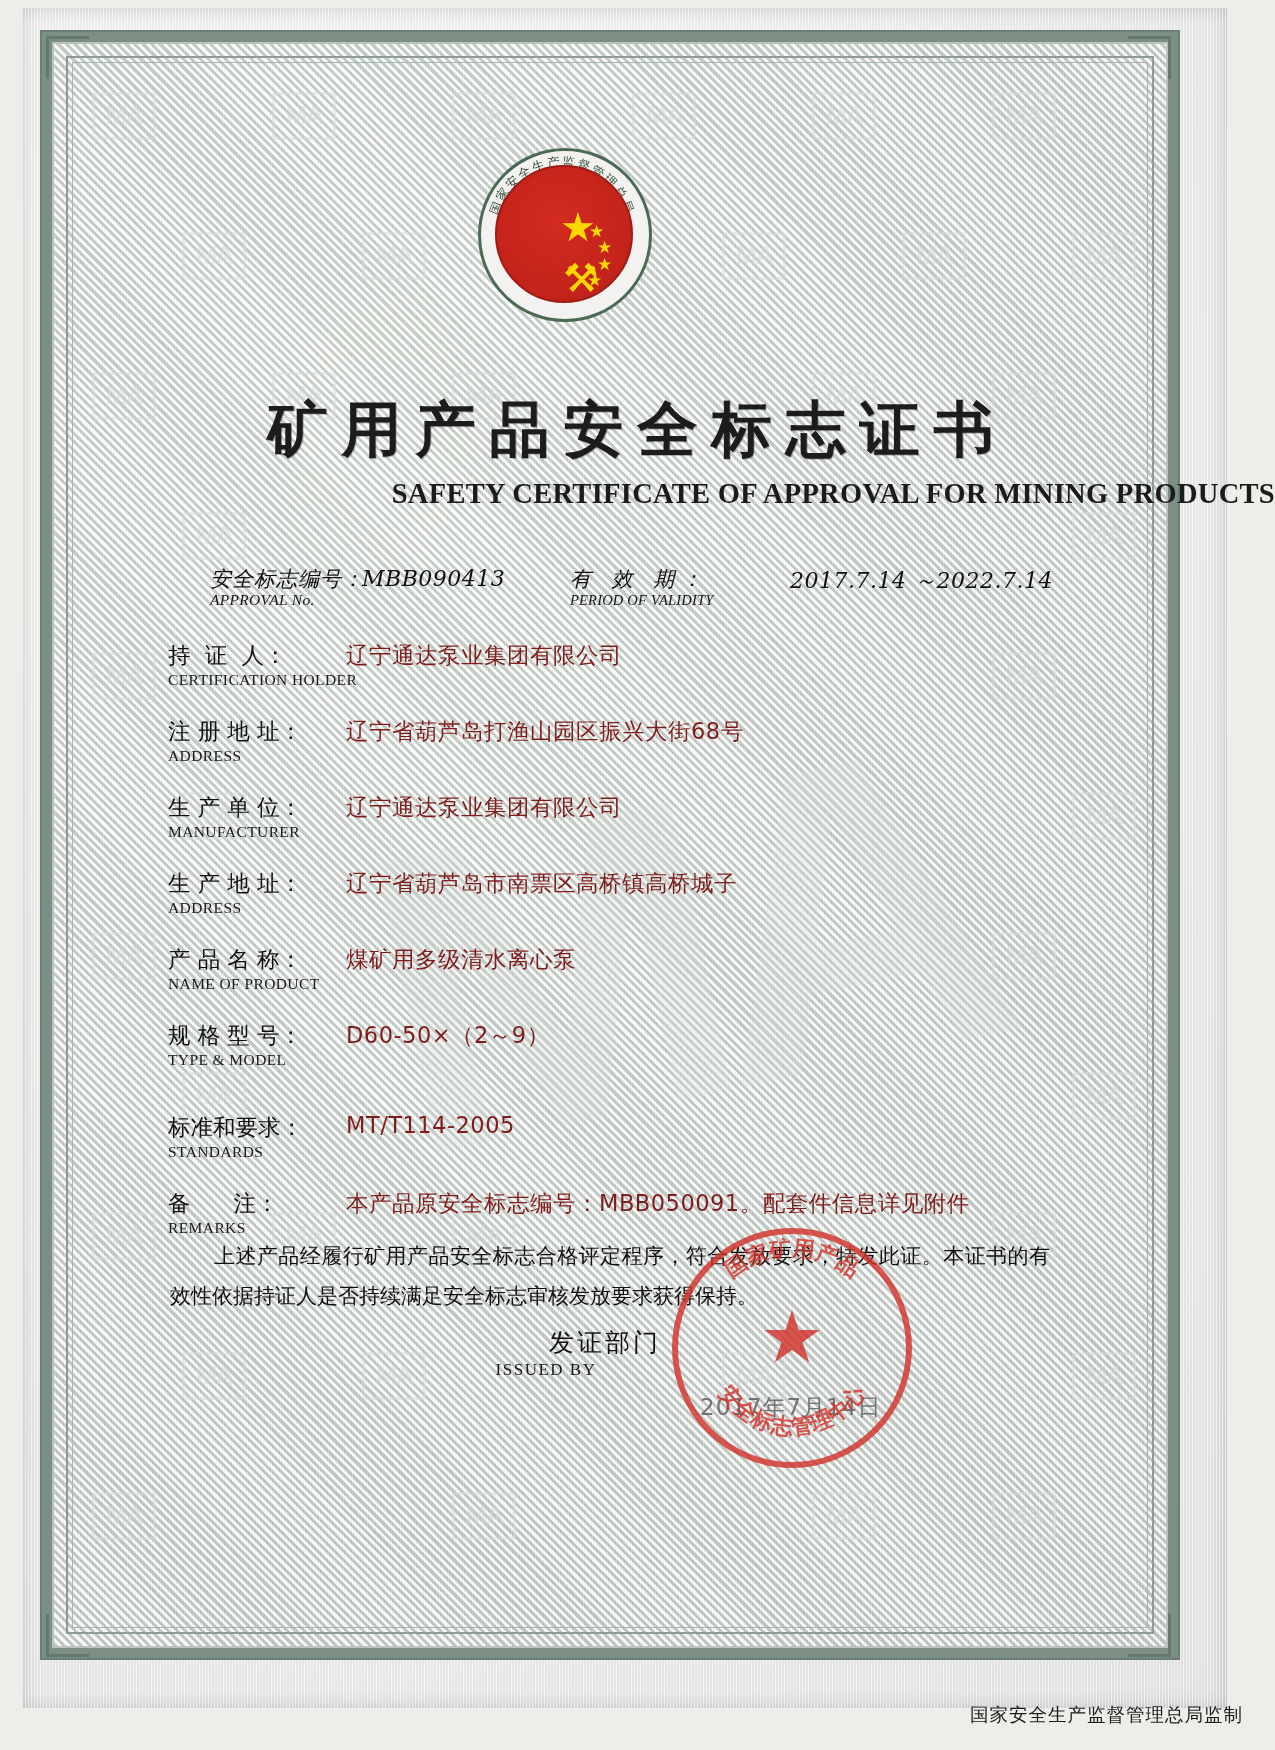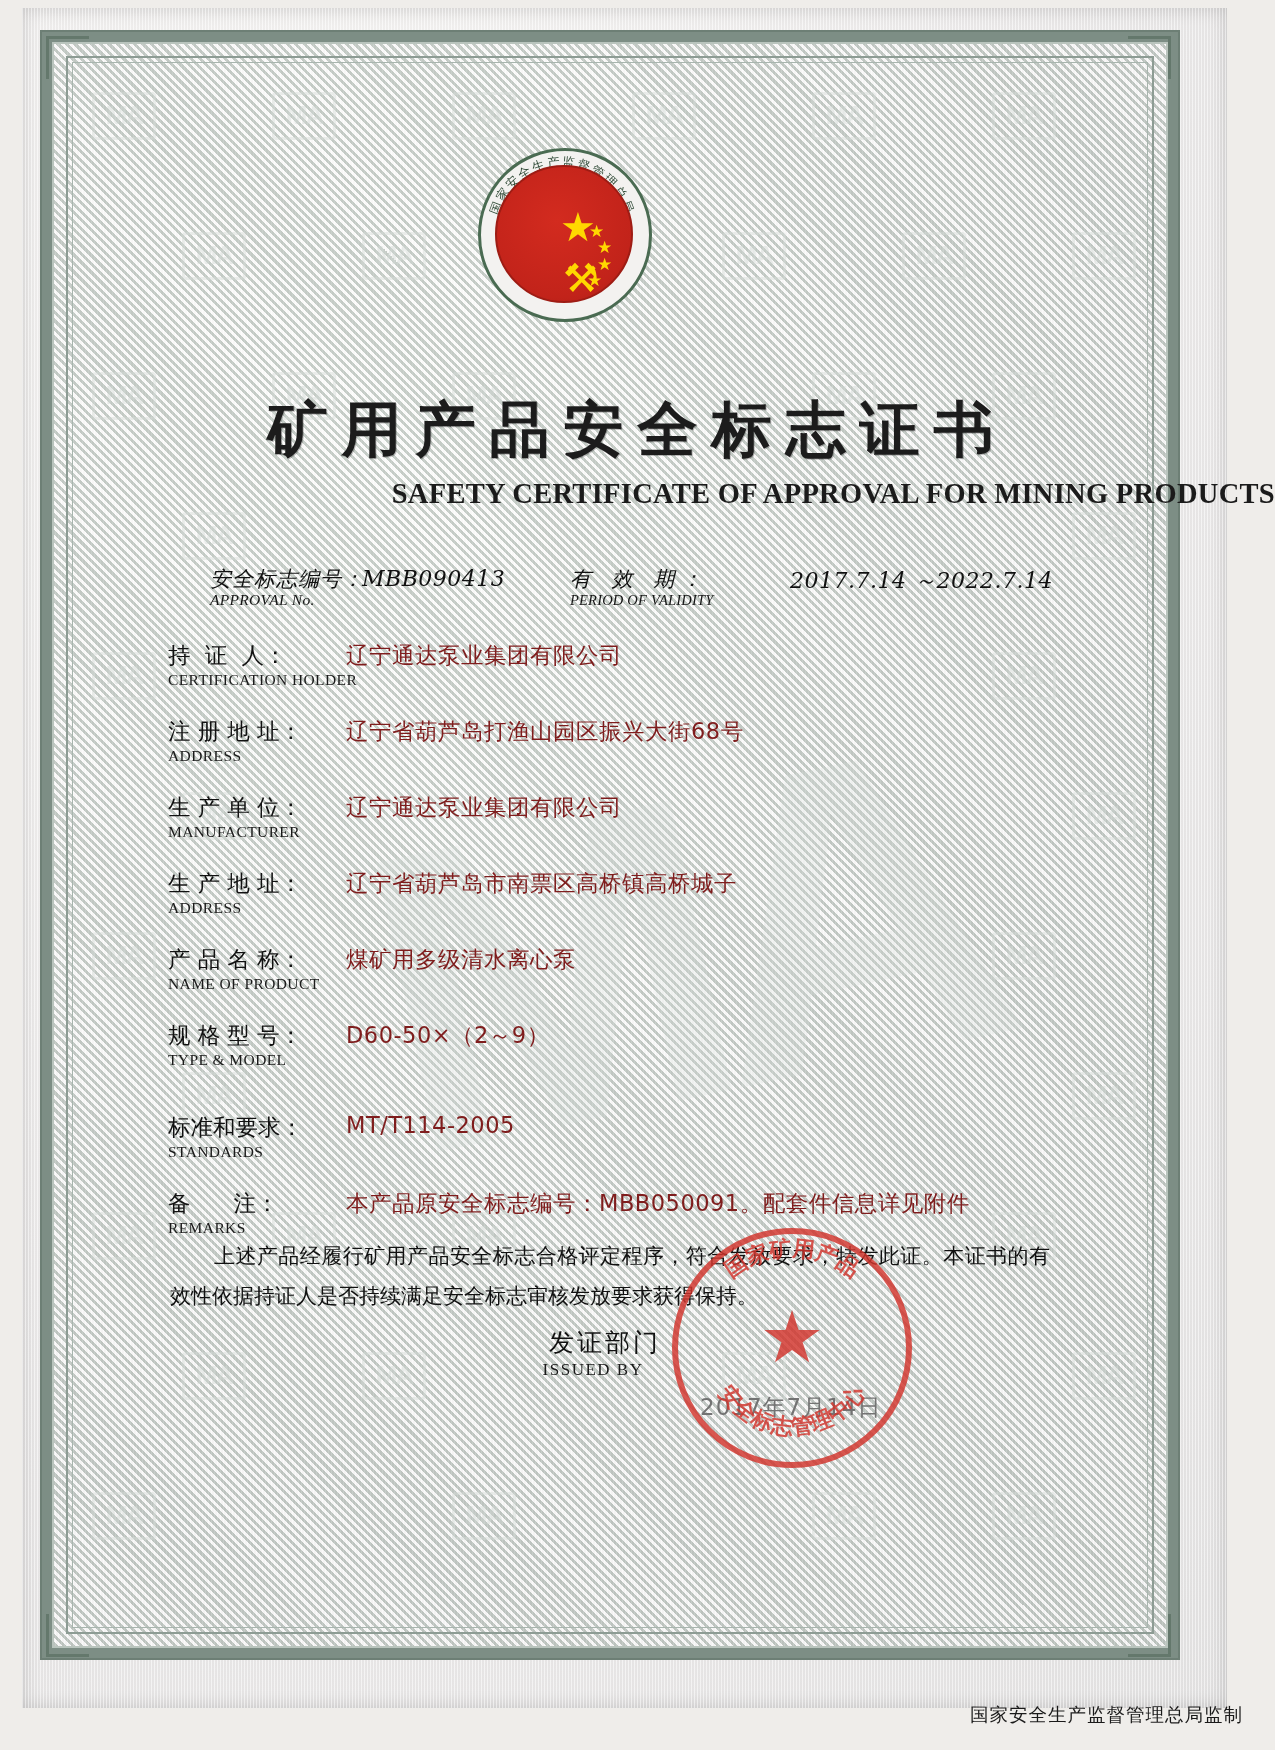--- a/index.html
+++ b/index.html
@@ -319,21 +319,20 @@
   }
   .issuer-en {
     position: absolute;
     left: 0; top: 1360px;
     width: 1092px;
     text-align: center;
     font-family: "Liberation Serif", serif;
     font-size: 17px;
     letter-spacing: 1.5px;
     color: #1a1a1a;
-    padding-left: 47px;
   }
   .issue-date {
     position: absolute;
     left: 700px; top: 1392px;
     font-family: "DejaVu Sans", sans-serif;
     font-size: 23px;
     color: #737373;
     letter-spacing: 1px;
   }
 

